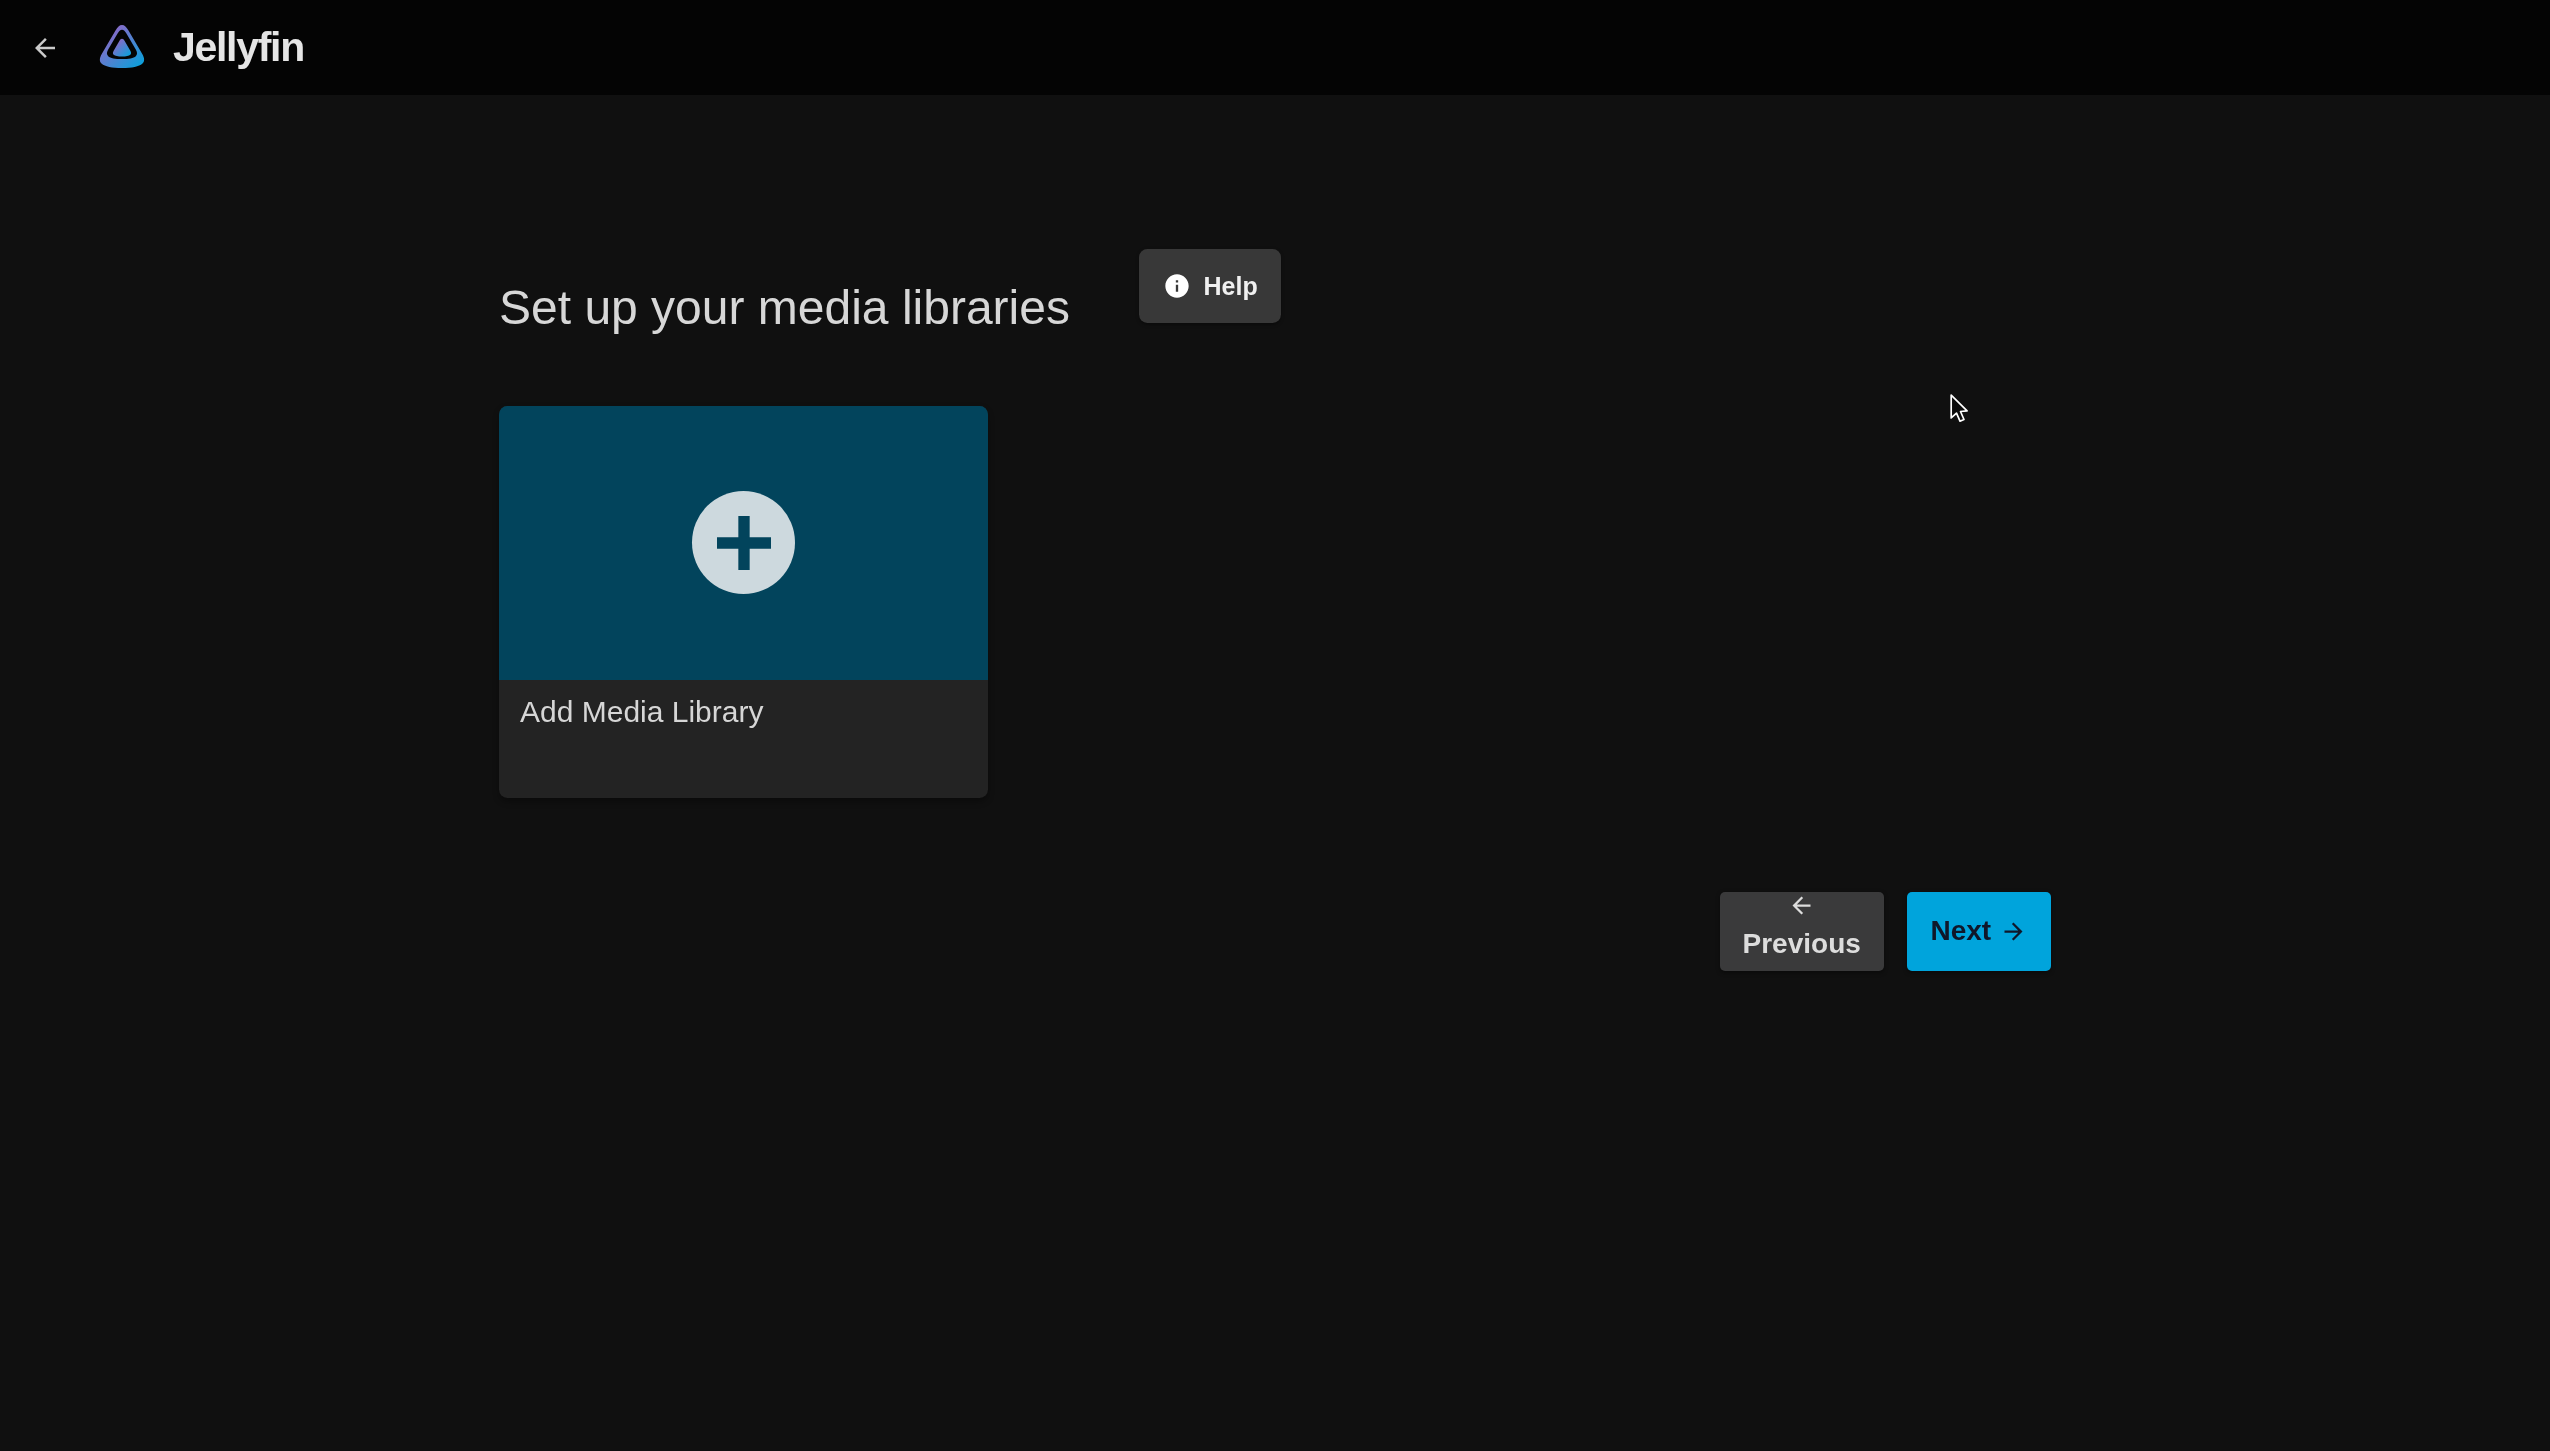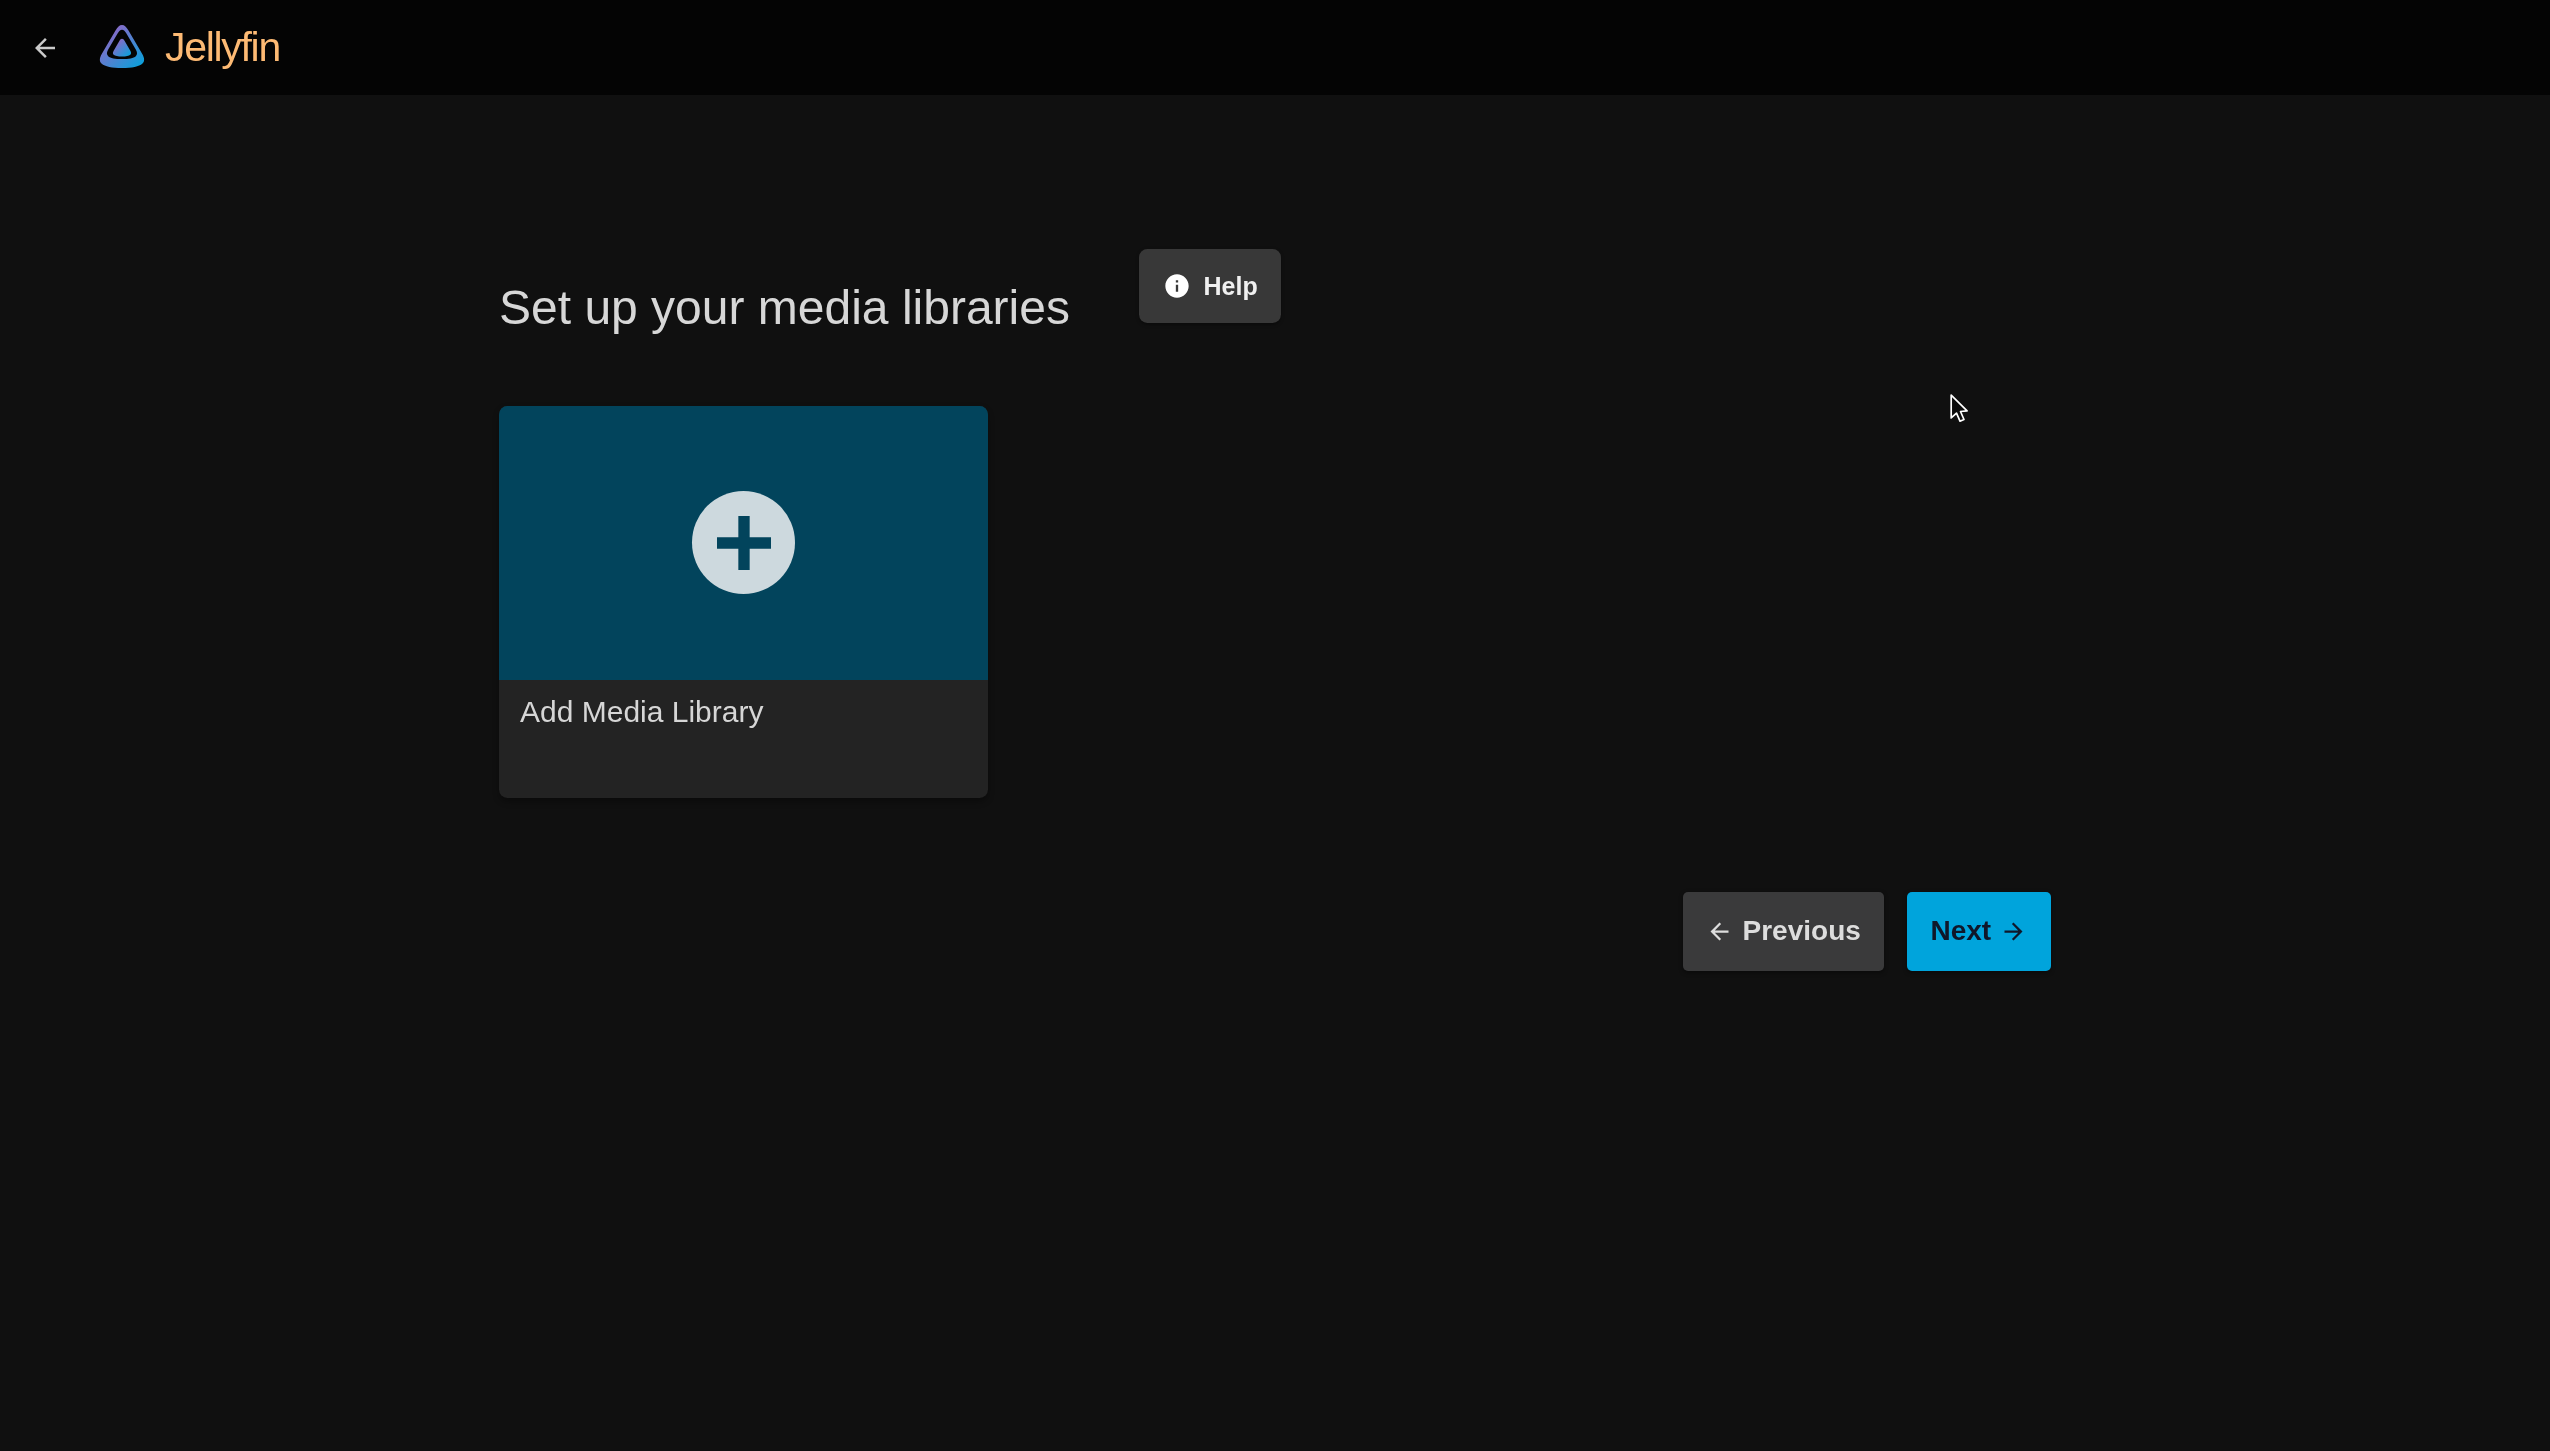--- a/index.html
+++ b/index.html
@@ -29,25 +29,25 @@
     cursor: pointer;
   }
   .back-btn svg { width: 30px; height: 30px; fill: #cacaca; }
   .logo-wrap {
     display: flex;
     align-items: center;
     margin-left: 22px;
   }
   .logo-wrap svg.logo-mark { width: 52px; height: 50px; display: block; }
   .app-title {
-    color: #fdba74;
+    color: #e5e5e5;
     font-size: 41px;
-    font-weight: 400;
+    font-weight: 700;
     letter-spacing: -1.3px;
-    margin-left: 17px;
+    margin-left: 25px;
     line-height: 1;
   }
 
   
   .wizard {
     width: 1552px;
     margin: 0 auto;
     padding-top: 143px;
   }
   .heading-row {
@@ -140,20 +140,21 @@
     font-size: 28px;
     font-weight: 700;
     cursor: pointer;
     box-shadow: 0 1.7px 4.2px rgba(0,0,0,.4);
   }
   .nav-btn svg { width: 27px; height: 27px; fill: currentColor; }
   .prev-btn {
     background: #3a3a3b;
     color: #dddddd;
     padding: 0 23px;
+    flex-direction: column;
   }
   .next-btn {
     background: #00a4dc;
     color: #0f172a;
     padding: 0 23.6px;
   }
 
   
   .mouse-cursor {
     position: absolute;

